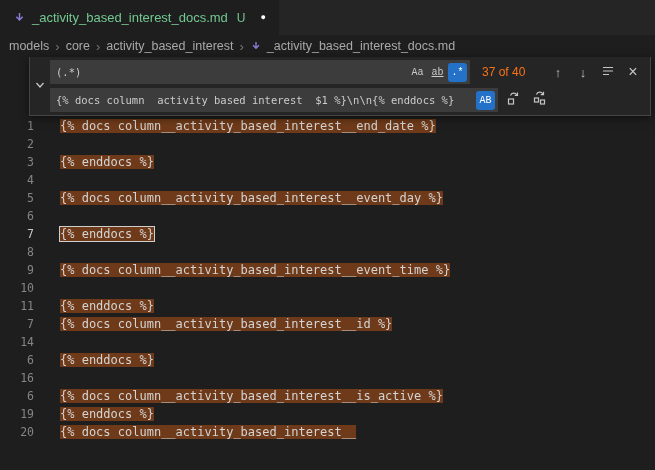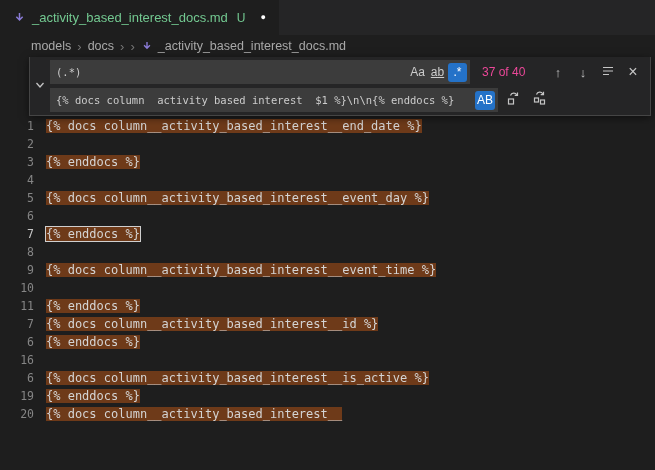--- a/index.html
+++ b/index.html
@@ -8,55 +8,55 @@
 
   
   .tabbar{height:35px;background:#252526;display:flex;align-items:stretch}
   .tab{display:flex;align-items:center;padding:0 13px;background:#1e1e1e;font-size:13px;gap:6px;cursor:pointer}
   .fi{display:flex;align-items:center}
   .filename{color:var(--untracked,#73c991)}
   .git-badge{color:var(--untracked,#73c991);font-size:12px;margin-left:3px}
   .dirty-dot{color:#ffffff;font-size:9px;margin-left:9px;line-height:1}
 
   
-  .breadcrumbs{height:22px;display:flex;align-items:center;padding-left:31px;gap:6px;
+  .breadcrumbs{height:22px;display:flex;align-items:center;padding-left:9px;gap:6px;
     font-size:12.5px;color:#a9a9a9;background:#1e1e1e}
   .bc-sep{color:#767676;font-size:13px}
   .bc-item{cursor:pointer}
   .bc-file{display:flex;align-items:center;gap:5px;cursor:pointer}
 
   
   .editor{position:absolute;left:0;right:0;top:57px;bottom:0;overflow:hidden;
     font-family:"DejaVu Sans Mono",monospace;font-size:12px}
   .lines{padding-top:60px}
   .line{display:flex;height:18px;line-height:18px}
   .ln{flex:none;width:34px;text-align:right;color:#858585;font-size:11.5px}
   .ln.cur-ln{color:#c6c6c6}
-  .ltext{margin-left:12px;white-space:pre;color:#d4d4d4}
+  .ltext{margin-left:26px;white-space:pre;color:#d4d4d4}
   .hl{background:var(--match-highlight,#6e3a19)}
   .hl.cur{outline:1px solid #cfcfcf}
 
   
   .findw{position:absolute;top:57px;left:29px;width:622px;background:#252526;
     border:1px solid #454545;border-top:none;box-shadow:0 2px 8px rgba(0,0,0,.5);
     display:flex;z-index:5}
   .collapse{width:20px;display:flex;align-items:center;justify-content:center;cursor:pointer}
   .fbody{flex:1;padding:3px 4px 3px 0;display:flex;flex-direction:column;gap:4px}
   .frow{display:flex;align-items:center;gap:4px;height:24px}
   .ibox{height:24px;background:#3c3c3c;display:flex;align-items:center;padding-right:2px}
   .ibox input{flex:1;height:100%;background:transparent;border:0;outline:0;color:#cccccc;
     font-family:"DejaVu Sans Mono",monospace;font-size:10.5px;padding:0 6px}
   .find-box{width:420px}
   .rep-box{width:448px}
   .opt{flex:none;min-width:19px;height:19px;border-radius:3px;display:flex;align-items:center;
-    justify-content:center;color:#cccccc;font-size:12px;font-family:Liberation Sans, sans-serif;
+    justify-content:center;color:#cccccc;font-size:10px;font-family:Liberation Mono, monospace;
     cursor:pointer;padding:0 2px;margin-right:1px}
   .opt.on{background:var(--active-option,#2472c8);color:#ffffff}
   .ww{text-decoration:underline}
-  .count{color:#ec4899;font-size:12px;padding:0 8px;white-space:nowrap}
+  .count{color:#f97316;font-size:12px;padding:0 8px;white-space:nowrap}
   .navs{margin-left:auto;display:flex;align-items:center;gap:3px;margin-right:2px}
   .ibtn{width:22px;height:22px;display:flex;align-items:center;justify-content:center;
     color:#c5c5c5;border-radius:4px;cursor:pointer;font-size:13px}
   .ibtn.close{font-size:16px}
 </style>
 </head>
 <body>
 
 <div class="tabbar">
   <div class="tab">
@@ -67,22 +67,23 @@
     </span>
     <span class="filename">_activity_based_interest_docs.md</span>
     <span class="git-badge">U</span>
     <span class="dirty-dot">●</span>
   </div>
 </div>
 
 <div class="breadcrumbs">
   <span class="bc-item">models</span>
   <span class="bc-sep">›</span>
-  <span class="bc-item">docs</span>
+  <span class="bc-item">core</span>
   <span class="bc-sep">›</span>
+  <span class="bc-item">activity_based_interest</span>
   <span class="bc-sep">›</span>
   <span class="bc-file">
     <span class="fi">
       <svg width="12" height="12" viewBox="0 0 14 14">
           <path d="M7 2.2v7.2M3.6 6.2L7 9.6l3.4-3.4" fill="none" stroke="#8b7cd8" stroke-width="1.6"></path>
         </svg>
     </span>
     <span>_activity_based_interest_docs.md</span>
   </span>
 </div>
@@ -129,20 +130,24 @@
         <span class="ln">10</span>
         <span class="ltext"></span>
       </div>
       <div class="line">
         <span class="ln">11</span>
         <span class="ltext"><span class="hl">{% enddocs %}</span></span>
       </div>
       <div class="line">
         <span class="ln">7</span>
         <span class="ltext"><span class="hl">{% docs column__activity_based_interest__id %}</span></span>
+      </div>
+      <div class="line">
+        <span class="ln">14</span>
+        <span class="ltext"></span>
       </div>
       <div class="line">
         <span class="ln">6</span>
         <span class="ltext"><span class="hl">{% enddocs %}</span></span>
       </div>
       <div class="line">
         <span class="ln">16</span>
         <span class="ltext"></span>
       </div>
       <div class="line">

